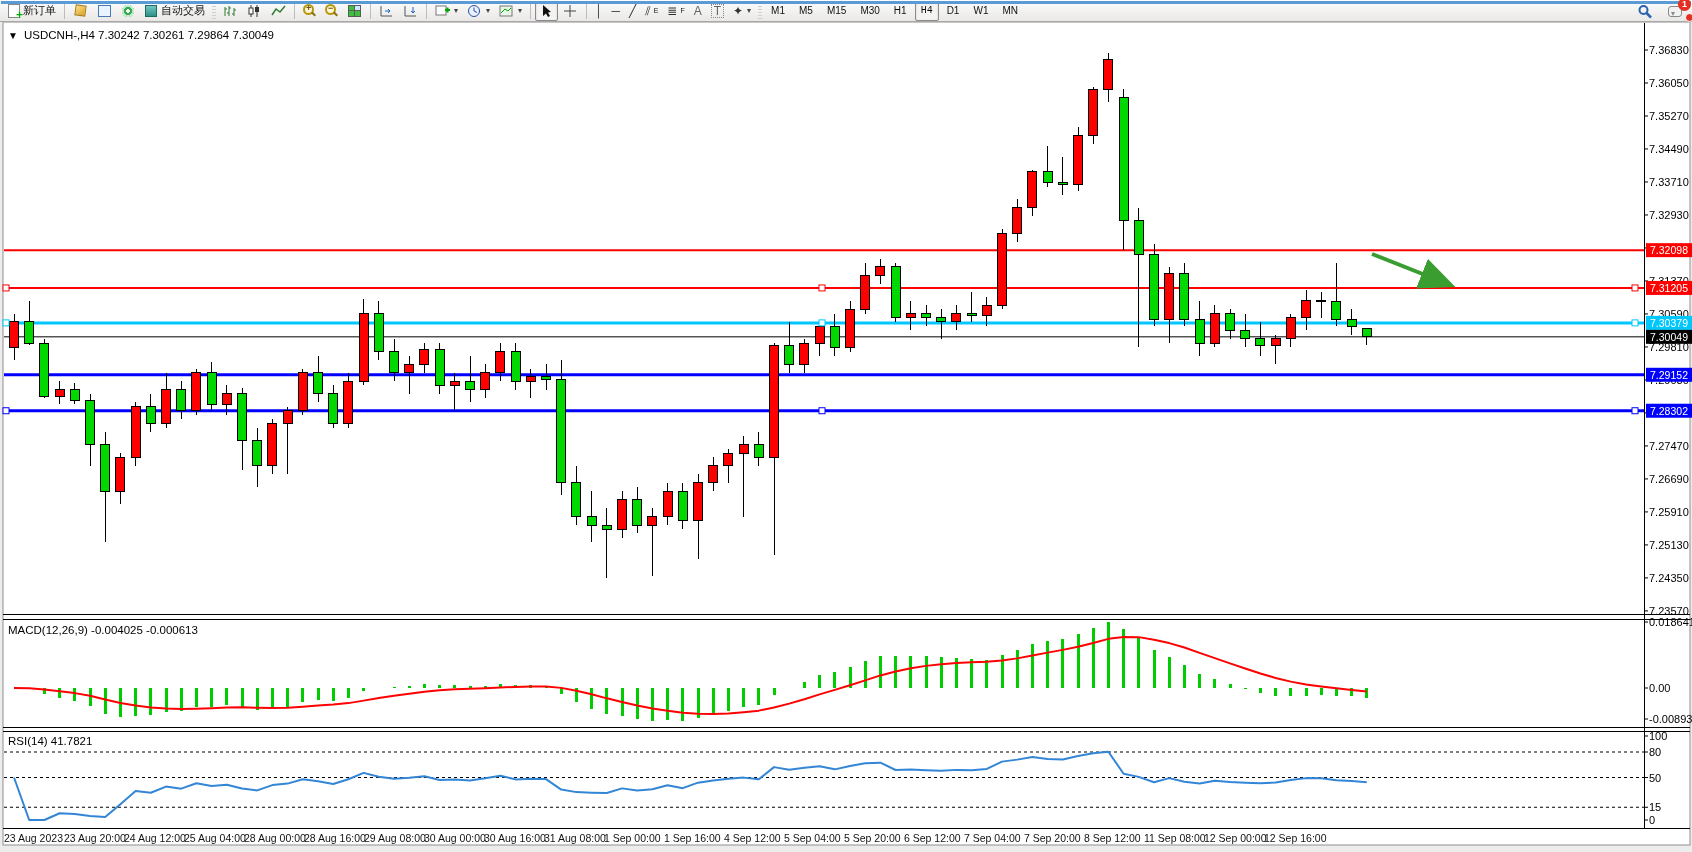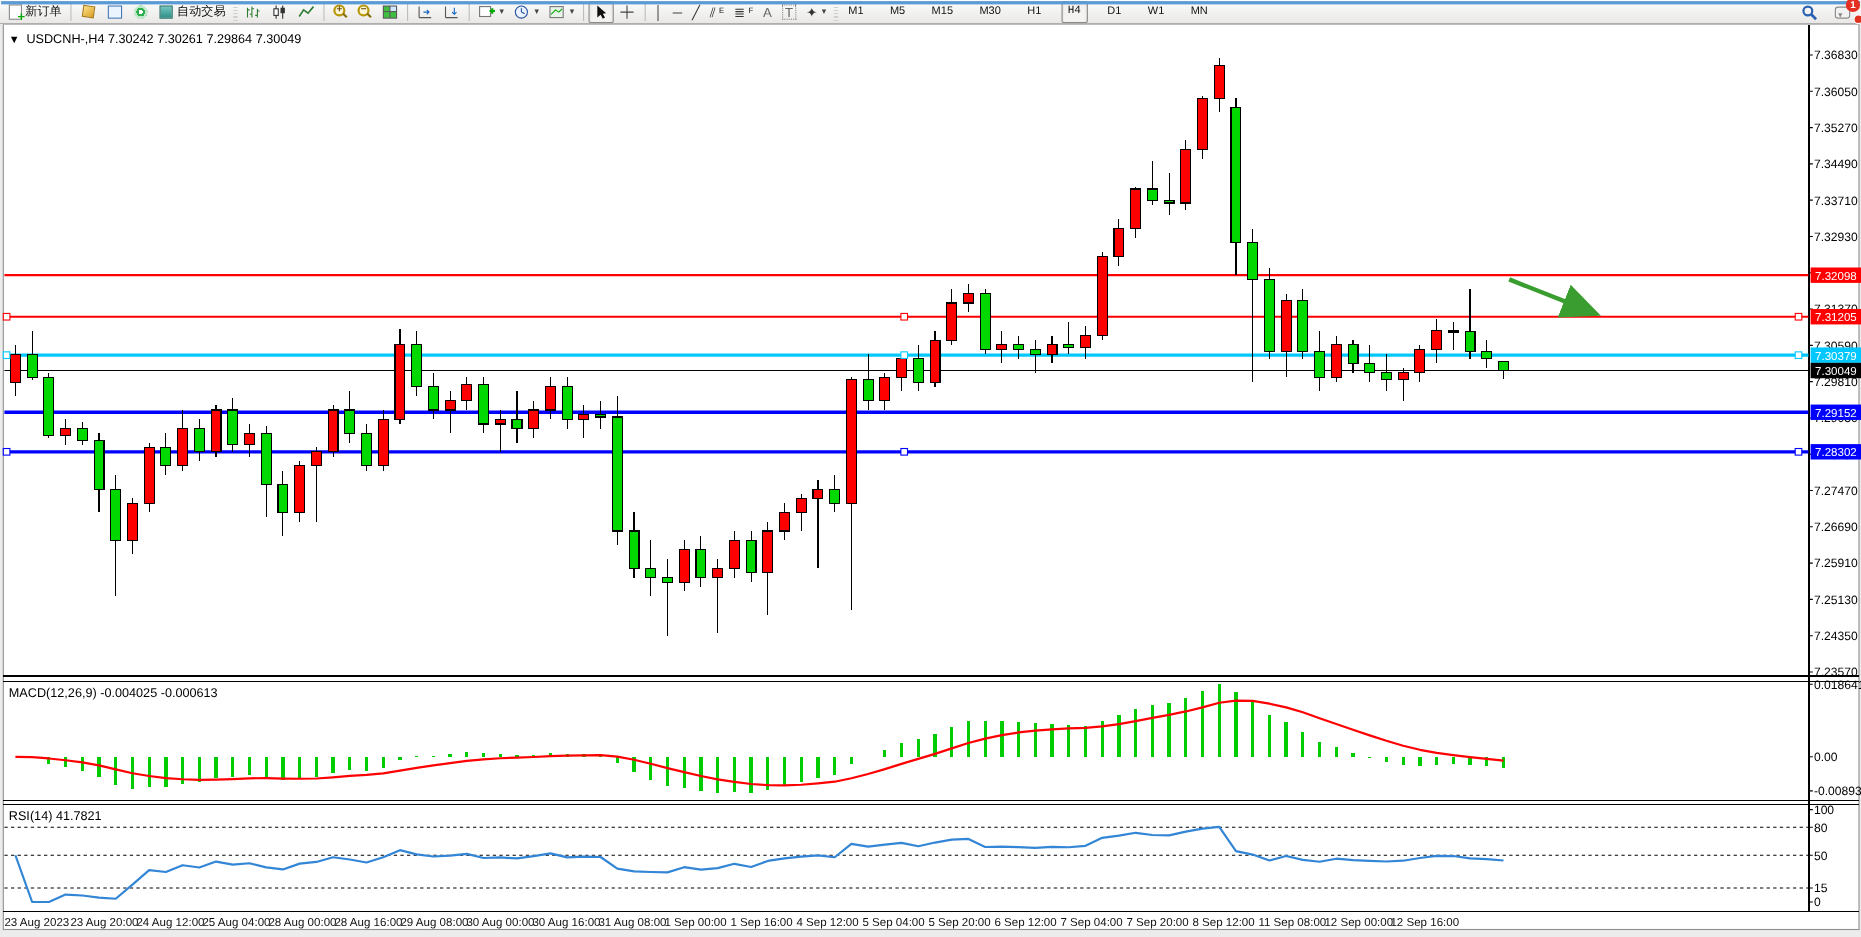--- a/index.html
+++ b/index.html
@@ -201,21 +201,21 @@
       <span class="glyph" style="color:#666">A</span>
     </span>
   <span class="tbtn">
       <span class="glyph" style="border:1px dotted #888;padding:0 2px;color:#666">T</span>
     </span>
   <span class="tbtn">
       <span class="glyph">✦</span>
       <span class="dd">▾</span>
     </span>
   <span class="grip"></span>
-  <span id="tf-group" style="display:inline-flex;gap:12px">
+  <span id="tf-group" style="display:inline-flex;gap:2px">
       <span class="tbtn tf">M1</span>
       <span class="tbtn tf">M5</span>
       <span class="tbtn tf">M15</span>
       <span class="tbtn tf">M30</span>
       <span class="tbtn tf">H1</span>
       <span class="tbtn tf active">H4</span>
       <span class="tbtn tf">D1</span>
       <span class="tbtn tf">W1</span>
       <span class="tbtn tf">MN</span>
     </span>

